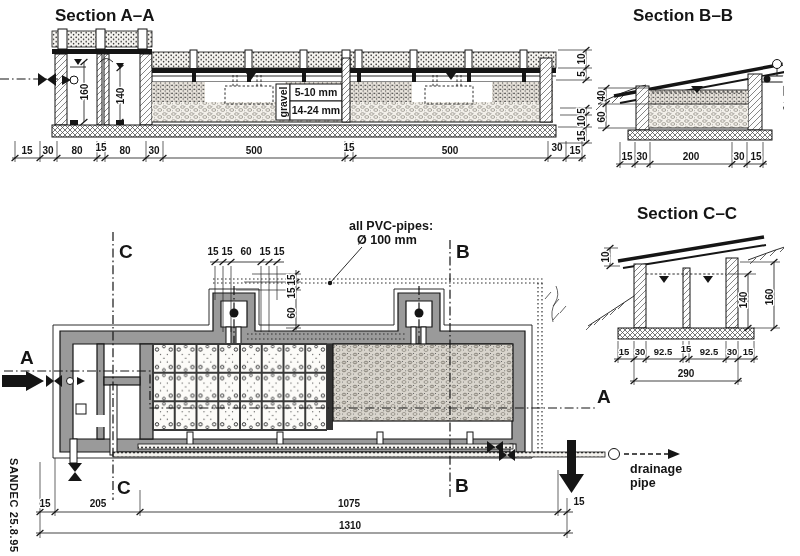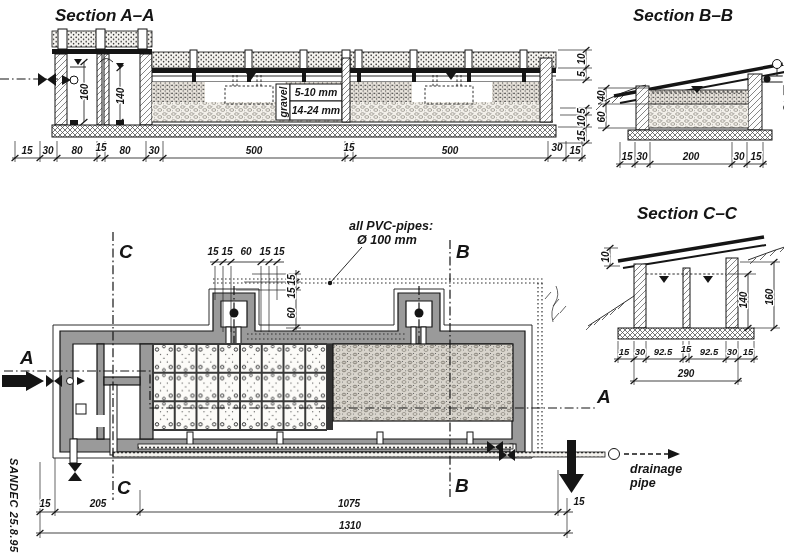--- a/index.html
+++ b/index.html
@@ -1,16 +1,16 @@
 <!DOCTYPE html>
 <html><head>
 <meta charset="utf-8">
 <style>
   html,body { margin:0; padding:0; background:#fff; }
-  .page { width:784px; height:556px; position:relative; background:#fff; overflow:hidden;font-style:italic; }
+  .page { width:784px; height:556px; position:relative; background:#fff; overflow:hidden; }
   svg text { font-family:"Liberation Sans","DejaVu Sans",sans-serif; font-weight:700; fill:#151515; }
   .dim  { font-size:10px; text-anchor:middle; paint-order:stroke; stroke:#fff; stroke-width:2.6px; stroke-linejoin:round; }
   .sm   { font-size:9.5px; }
   .ttl  { font-size:17px; }
   .mk   { font-size:19px; paint-order:stroke; stroke:#fff; stroke-width:2px; }
   .note { font-size:12.5px; paint-order:stroke; stroke:#fff; stroke-width:2px; }
   .cred { font-size:11px; letter-spacing:0.6px; }
   .lbl  { font-size:10.5px; text-anchor:middle; paint-order:stroke; stroke:#fff; stroke-width:1.5px; }
   .ln { stroke:#151515; stroke-width:1.1; fill:none; }
   .tn { stroke:#151515; stroke-width:0.9; fill:none; }

